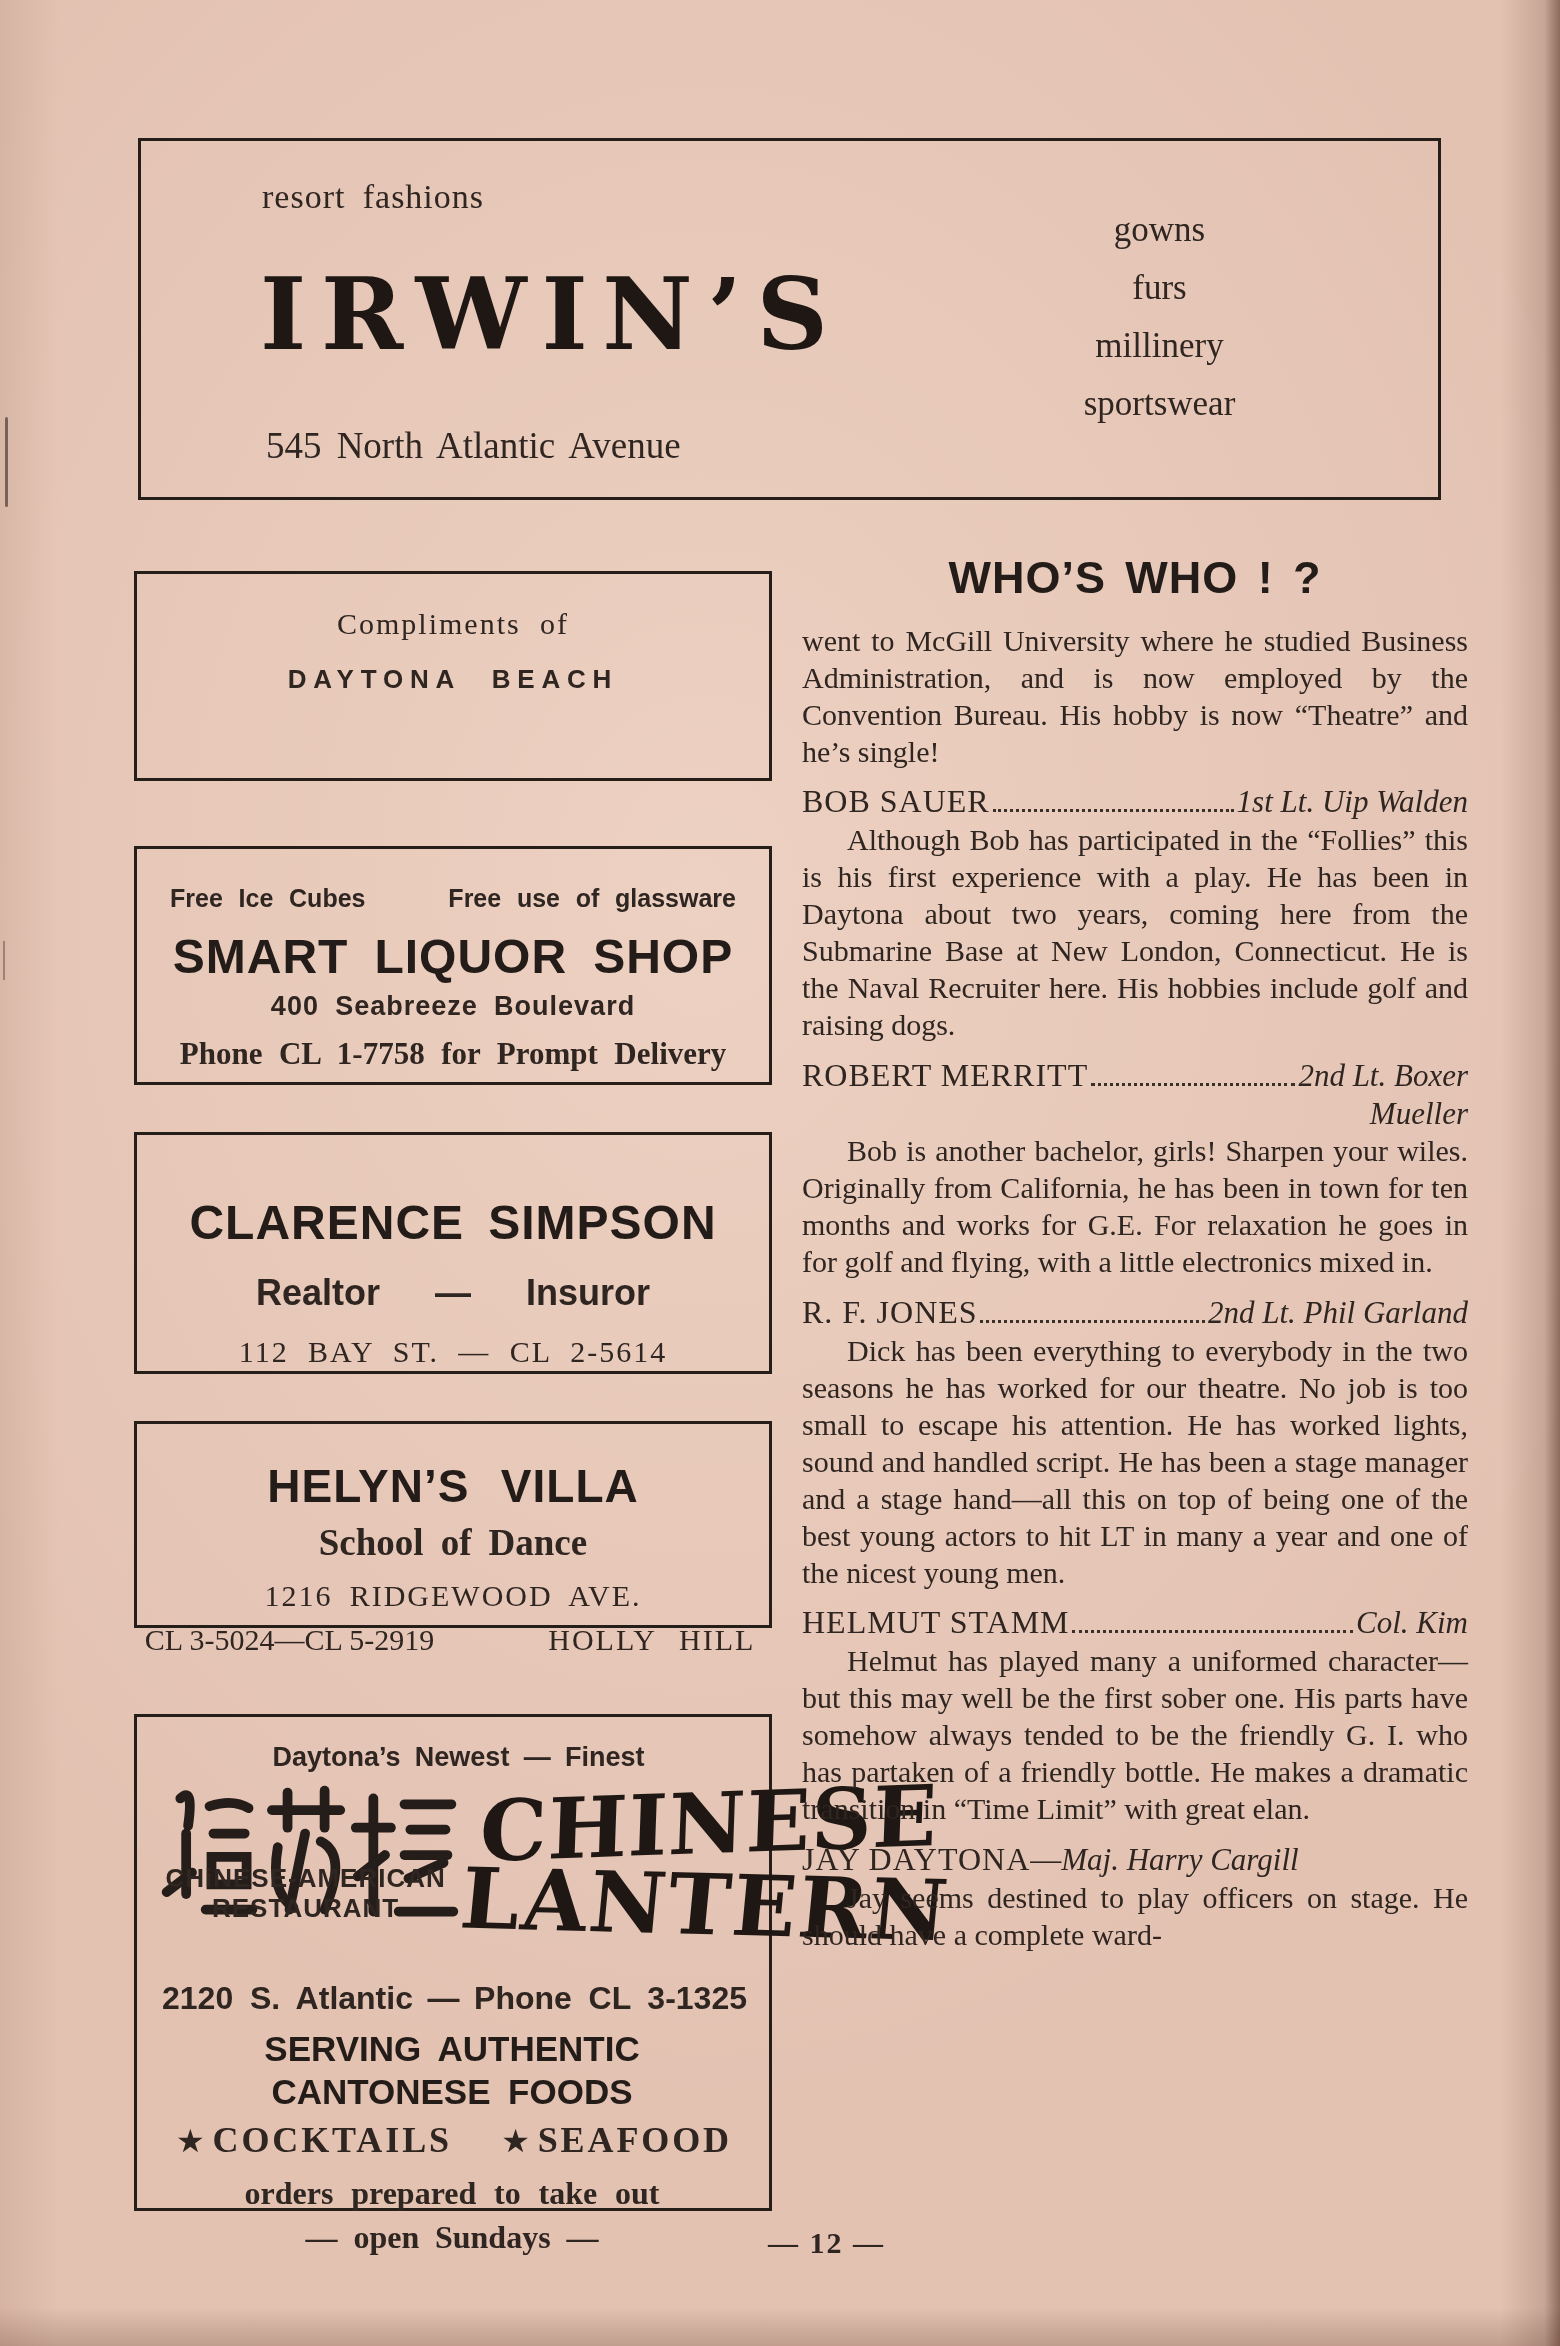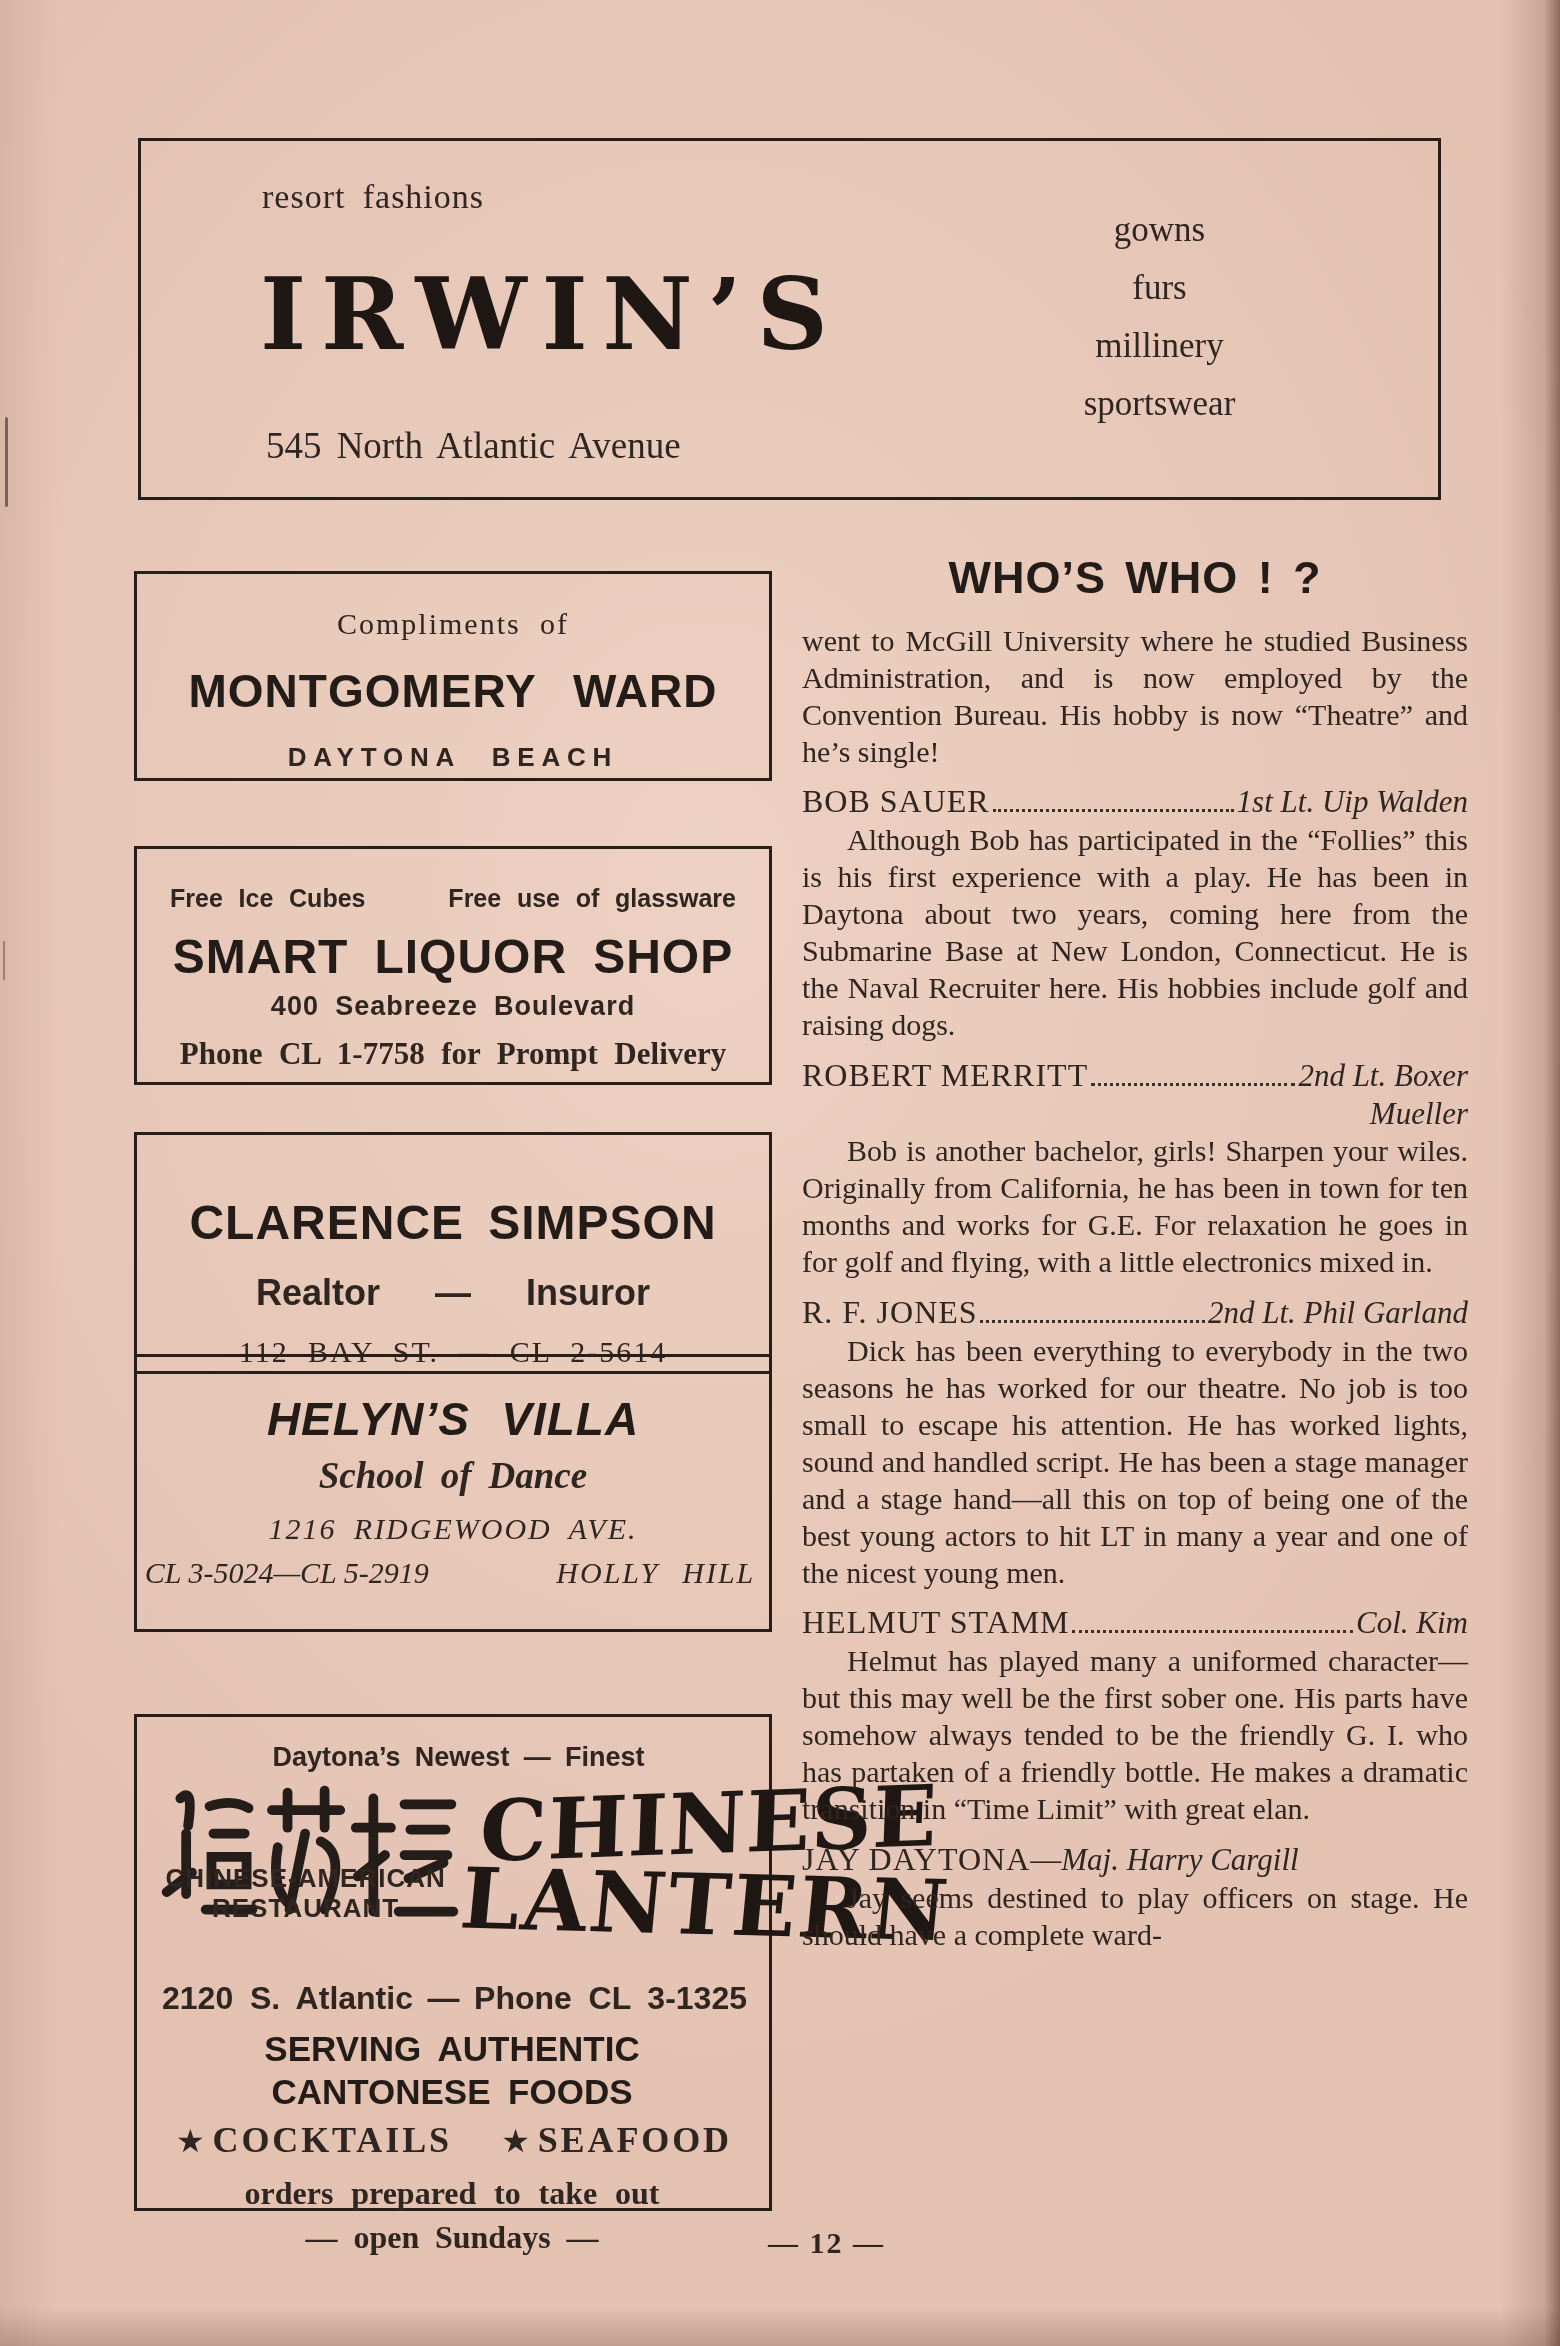--- a/index.html
+++ b/index.html
@@ -33,21 +33,21 @@
   .sl-offers{display:flex;justify-content:space-between;padding:35px 33px 0 33px;font-family:"Liberation Sans",sans-serif;font-weight:bold;font-size:25px;word-spacing:8.8px;}
   .sl-name{margin-top:15.6px;font-family:"Liberation Sans",sans-serif;font-weight:bold;font-size:48px;letter-spacing:1px;word-spacing:11.7px;color:#231c18;}
   .sl-address{margin-top:7.8px;font-family:"Liberation Sans",sans-serif;font-weight:bold;font-size:27px;letter-spacing:1px;word-spacing:7.8px;}
   .sl-phone{margin-top:13.7px;font-size:31px;font-weight:bold;word-spacing:8.8px;}
   
   .cs{top:1132px;height:242px;}
   .cs-name{margin-top:60px;font-family:"Liberation Sans",sans-serif;font-weight:bold;font-size:48px;letter-spacing:1px;word-spacing:9.8px;color:#231c18;}
   .cs-roles{margin-top:21.5px;font-family:"Liberation Sans",sans-serif;font-weight:bold;font-size:36px;word-spacing:45px;}
   .cs-address{margin-top:21.5px;font-size:30px;letter-spacing:2px;word-spacing:9.8px;}
   
-  .hv{top:1354px;height:278px;font-style:italic;}
+  .hv{top:1421px;height:207px;}
   .hv-name{margin-top:35px;font-family:"Liberation Sans",sans-serif;font-weight:bold;font-size:46px;letter-spacing:1px;word-spacing:17.6px;color:#231c18;}
   .hv-subtitle{margin-top:7.8px;font-weight:bold;font-size:37px;word-spacing:7.8px;}
   .hv-address{margin-top:15.6px;font-size:30px;letter-spacing:2px;word-spacing:7.8px;}
   .hv-bottom{display:flex;justify-content:space-between;padding:9.8px 13.7px 0 7.8px;font-size:30px;}
   .hv-city{letter-spacing:2px;word-spacing:13.7px;}
   
   .cl{top:1714px;height:497px;text-align:left;}
   .cl-tagline{position:absolute;left:107px;top:25px;width:429px;text-align:center;font-family:"Liberation Sans",sans-serif;font-weight:bold;font-size:27px;word-spacing:6.8px;}
   .cl-chars{position:absolute;left:15.6px;top:60px;}
   .cl-logo1{position:absolute;left:343px;top:57px;font-family:"DejaVu Serif",serif;font-weight:bold;font-size:84px;letter-spacing:1px;transform:rotate(-2deg) skewX(-4deg);color:#1e1713;}
@@ -91,21 +91,20 @@
     <div class="irwins-items">
       <div>gowns</div>
       <div>furs</div>
       <div>millinery</div>
       <div>sportswear</div>
     </div>
   </div>
 
   <div class="adbox left-ad mw">
     <div class="mw-compliments">Compliments of</div>
-    <div class="mw-name">MONTGOMERY WARD</div>
     <div class="mw-city">DAYTONA BEACH</div>
   </div>
 
   <div class="adbox left-ad sl">
     <div class="sl-offers">
       <span>Free Ice Cubes</span>
       <span>Free use of glassware</span>
     </div>
     <div class="sl-name">SMART LIQUOR SHOP</div>
     <div class="sl-address">400 Seabreeze Boulevard</div>

